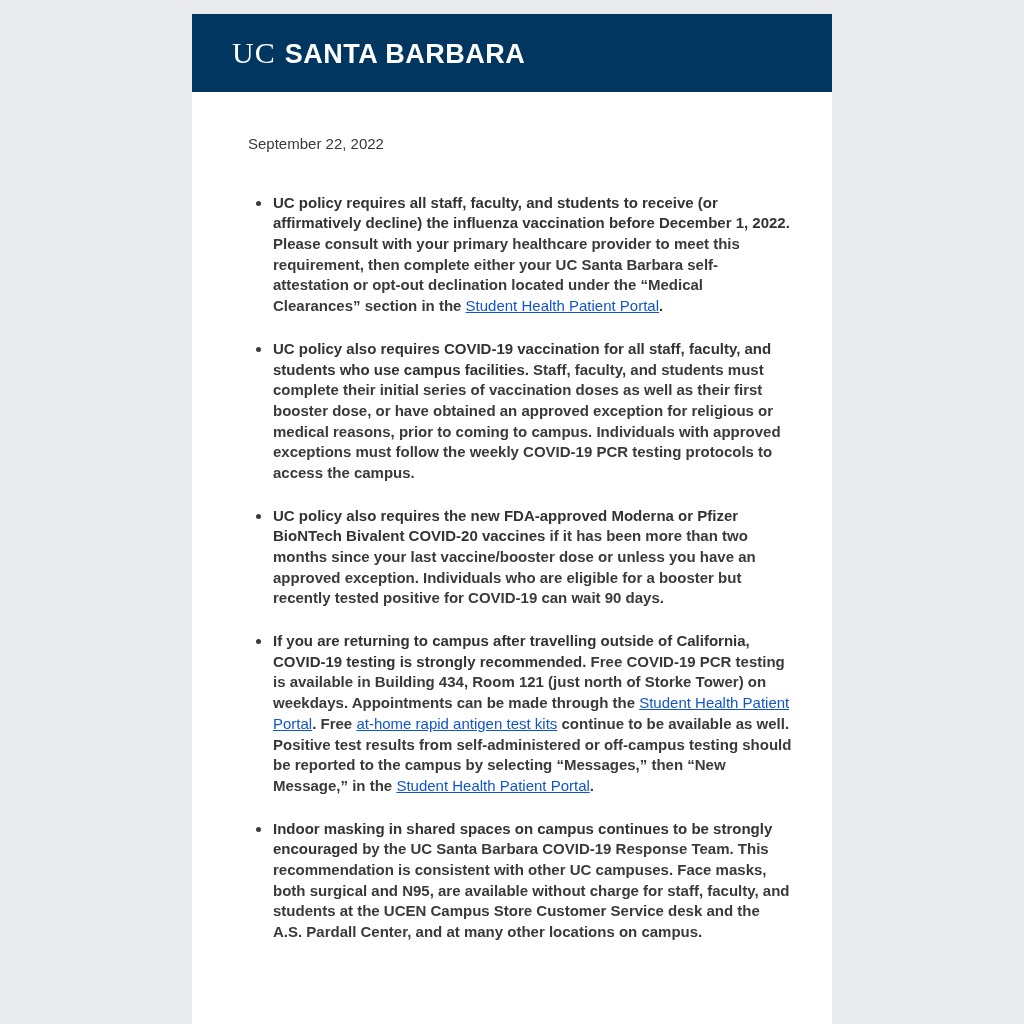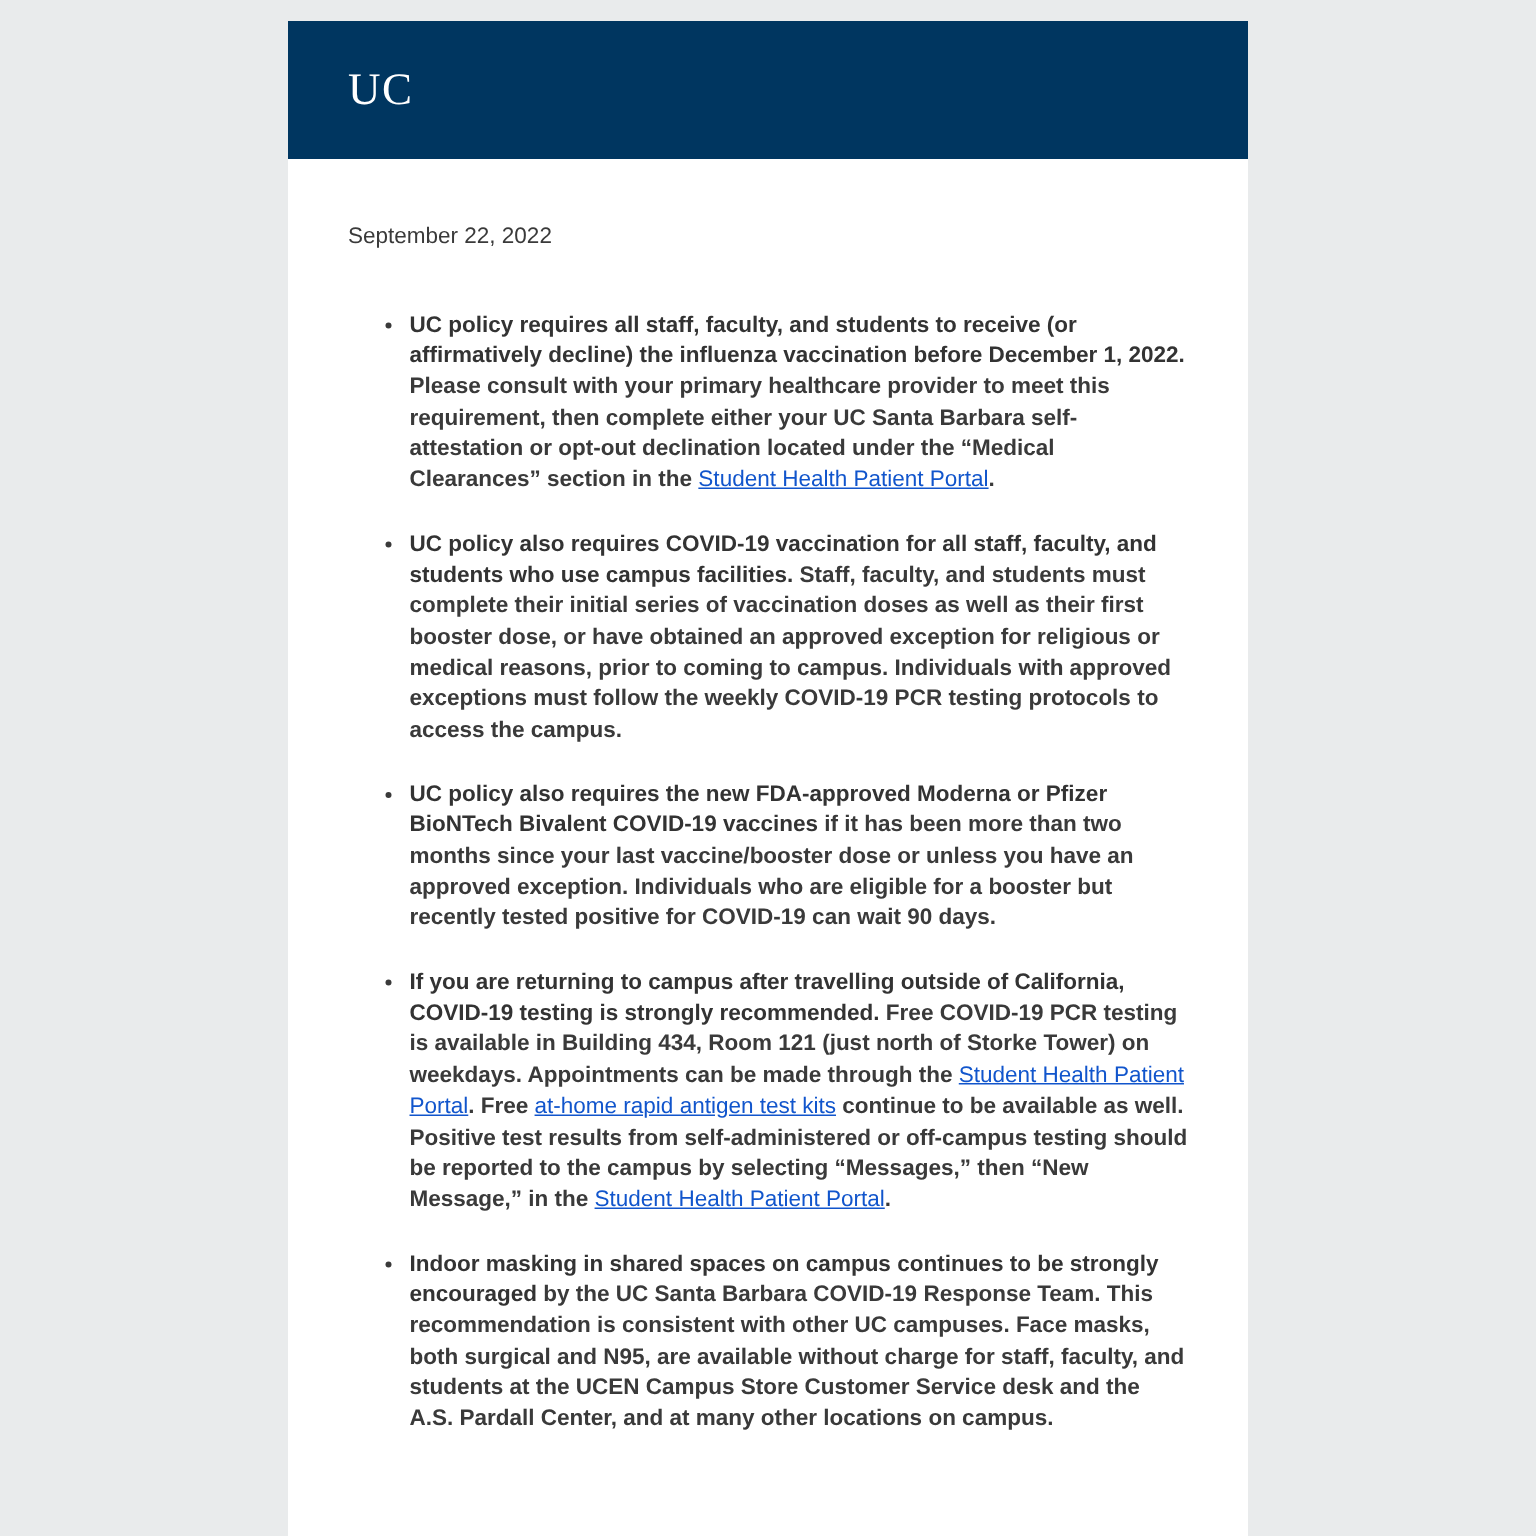--- a/index.html
+++ b/index.html
@@ -13,21 +13,21 @@
     font-family: "Liberation Sans", "DejaVu Sans", sans-serif;
   }
   .email-card {
     width: 640px;
     margin: 14px auto 0;
     background: #ffffff;
     min-height: 1010px;
   }
   .brand-header {
     background: #003660;
-    height: 92px;
+    height: 78px;
     display: flex;
     align-items: center;
     padding: 0 40px;
   }
   .wordmark { color: #ffffff; white-space: nowrap; display: flex; align-items: baseline; }
   .wordmark .uc {
     font-family: "Liberation Serif", "DejaVu Serif", serif;
     font-weight: 400;
     font-size: 30px;
     letter-spacing: 1px;
@@ -38,21 +38,21 @@
     font-weight: 700;
     font-size: 27px;
     letter-spacing: 0.5px;
   }
   .content {
     padding: 42px 40px 40px 40px;
     color: #3a3a3a;
     font-size: 15px;
     line-height: 1.38;
   }
-  .date-line { margin: 0 0 38px 0; }
+  .date-line { margin: 0 0 38px 16px; }
   .salutation { margin: 0 0 30px 0; font-weight: 700; color: #333333; }
   .intro { margin: 0 0 16px 0; }
   ul.reminders {
     margin: 0;
     padding: 0 0 0 40px;
     list-style: disc outside;
   }
   ul.reminders li {
     margin: 20px 0 22px 0;
     padding-left: 1px;
@@ -65,25 +65,26 @@
     cursor: pointer;
   }
 </style>
 </head>
 <body>
 
 <div class="email-card">
   <div class="brand-header">
     <div class="wordmark">
       <span class="uc">UC</span>
+      <span class="sb">SANTA BARBARA</span>
     </div>
   </div>
   <div class="content">
     <p class="date-line">September 22, 2022</p>
     <ul class="reminders">
         <li><span class="bold">UC policy requires all staff, faculty, and students to receive (or affirmatively decline) the influenza vaccination before December 1, 2022. </span><span class="normal">Please consult with your primary healthcare provider to meet this requirement, then complete either your UC Santa Barbara self-attestation or opt-out declination located under the “Medical Clearances” section in the </span><a class="link" href="#">Student Health Patient Portal</a><span class="normal">.</span></li>
         <li><span class="bold">UC policy also requires COVID-19 vaccination for all staff, faculty, and students who use campus facilities. </span><span class="normal">Staff, faculty, and students must complete their initial series of vaccination doses as well as their first booster dose, or have obtained an approved exception for religious or medical reasons, prior to coming to campus. Individuals with approved exceptions must follow the weekly COVID-19 PCR testing protocols to access the campus.</span></li>
-        <li><span class="bold">UC policy also requires the new FDA-approved Moderna or Pfizer BioNTech Bivalent COVID-19 vaccines </span><span class="normal">if it has been more than two months since your last vaccine/booster dose or unless you have an approved exception. Individuals who are eligible for a booster but recently tested positive for COVID-19 can wait 90 days.</span></li>
+        <li><span class="bold">UC policy also requires the new FDA-approved Moderna or Pfizer BioNTech Bivalent COVID-20 vaccines </span><span class="normal">if it has been more than two months since your last vaccine/booster dose or unless you have an approved exception. Individuals who are eligible for a booster but recently tested positive for COVID-19 can wait 90 days.</span></li>
         <li><span class="bold">If you are returning to campus after travelling outside of California, COVID-19 testing is strongly recommended. </span><span class="normal">Free COVID-19 PCR testing is available in Building 434, Room 121 (just north of Storke Tower) on weekdays. Appointments can be made through the </span><a class="link" href="#">Student Health Patient Portal</a><span class="normal">. Free </span><a class="link" href="#">at-home rapid antigen test kits</a><span class="normal"> continue to be available as well. Positive test results from self-administered or off-campus testing should be reported to the campus by selecting “Messages,” then “New Message,” in the </span><a class="link" href="#">Student Health Patient Portal</a><span class="normal">.</span></li>
         <li><span class="bold">Indoor masking in shared spaces on campus continues to be strongly encouraged </span><span class="normal">by the UC Santa Barbara COVID-19 Response Team. This recommendation is consistent with other UC campuses. Face masks, both surgical and N95, are available without charge for staff, faculty, and students at the UCEN Campus Store Customer Service desk and the A.S. Pardall Center, and at many other locations on campus.</span></li>
       </ul>
   </div>
 </div>
 
 </body></html>

